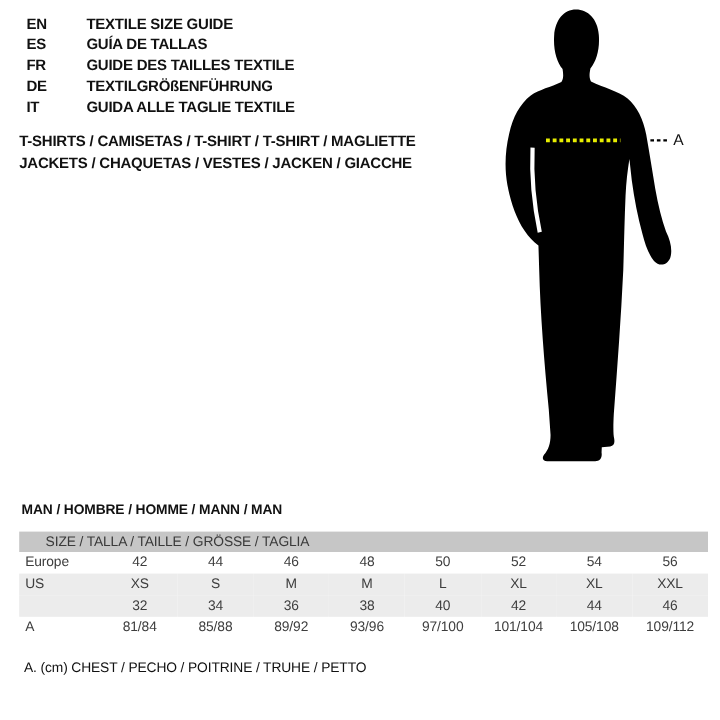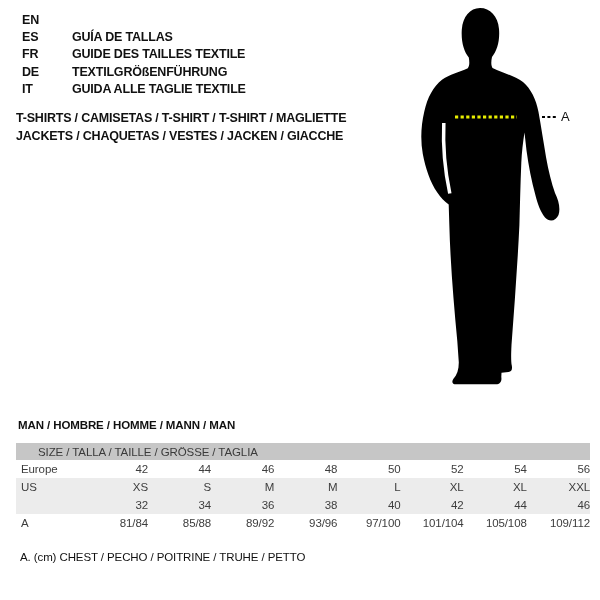--- a/index.html
+++ b/index.html
@@ -28,40 +28,41 @@
 
   
   .man-heading { left:18px; top:419px; font-weight:700; font-size:11.5px;
     letter-spacing:-0.1px; white-space:nowrap; }
 
   
   .size-table { position:absolute; left:16px; top:443px; width:574px;
     border-collapse:collapse; table-layout:fixed; }
   .size-table col.label-col { width:12%; }
   .size-table col.data-col { width:11%; }
-  .size-table td { height:18px; padding:0; text-align:right;
+  .size-table td { height:18px; padding:0; text-align:center;
     font-size:11.5px; color:#3d3d3d; letter-spacing:-0.1px;
     vertical-align:middle; white-space:nowrap; }
   .size-table td.table-header { background:#c6c6c6; height:17px;
     text-align:left; padding-left:22px; color:#3a3a3a; }
   .size-table td.row-label { text-align:left; padding-left:5px; }
   .size-table tr.shaded { background:#ececec; }
 
   
   .footnote { left:20px; top:551px; font-weight:400; font-size:11.5px;
     letter-spacing:-0.1px; white-space:nowrap; }
 </style>
 </head>
 <body style="background: rgb(255, 255, 255);">
 
 <div>
 
   <div class="abs lang-list">
       <div class="lang-row">
         <span class="lang-code">EN</span>
+        <span class="lang-label">TEXTILE SIZE GUIDE</span>
       </div>
       <div class="lang-row">
         <span class="lang-code">ES</span>
         <span class="lang-label">GUÍA DE TALLAS</span>
       </div>
       <div class="lang-row">
         <span class="lang-code">FR</span>
         <span class="lang-label">GUIDE DES TAILLES TEXTILE</span>
       </div>
       <div class="lang-row">

